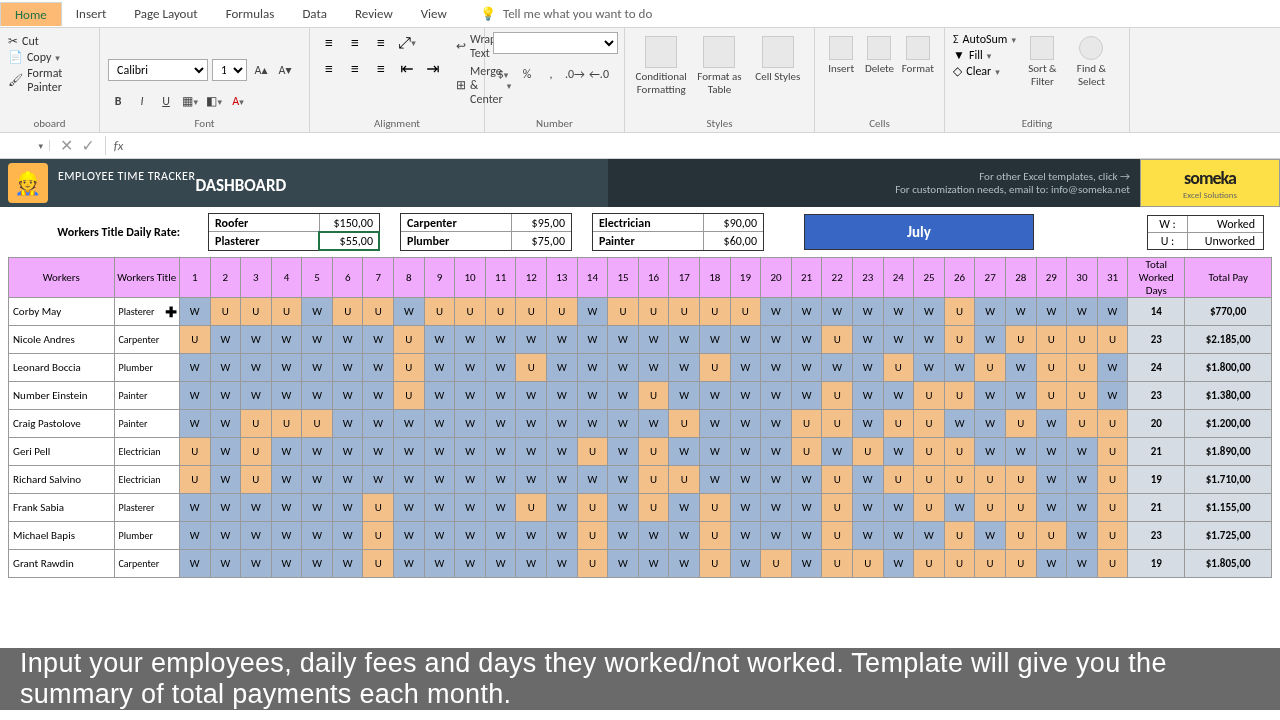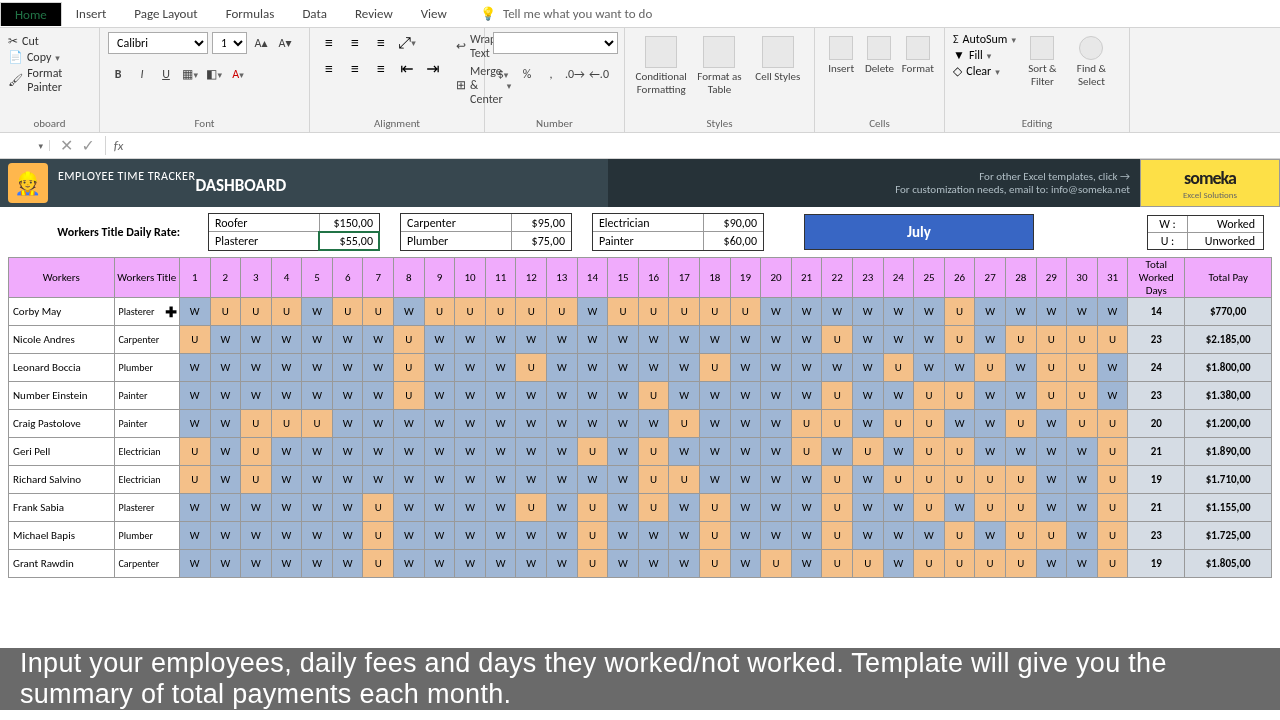--- a/index.html
+++ b/index.html
@@ -1,21 +1,21 @@
 <!DOCTYPE html>
 <html><head>
 <meta charset="utf-8">
 <style>
 *{box-sizing:border-box;margin:0;padding:0;font-family:Calibri,Arial,sans-serif;}
 body{background:#fff;width:1280px;height:720px;overflow:hidden;position:relative;}
 
 
 .ribbon-tabs{display:flex;align-items:center;height:28px;background:#fff;border-bottom:1px solid #d4d4d4;font-size:13px;}
 .ribbon-tabs .tab{padding:4px 14px;cursor:pointer;color:#444;}
-.ribbon-tabs .tab.active{background:#000000;border:1px solid #d4d4d4;border-bottom:none;color:#217346;}
+.ribbon-tabs .tab.active{background:#fdba74;border:1px solid #d4d4d4;border-bottom:none;color:#217346;}
 .ribbon-tabs .tell-me{margin-left:20px;color:#666;display:flex;align-items:center;gap:6px;}
 .ribbon-tabs .bulb{color:#fdb813;}
 
 .ribbon{display:flex;background:#f3f3f3;height:105px;border-bottom:1px solid #d4d4d4;}
 .group{border-right:1px solid #d4d4d4;padding:4px 8px 0;display:flex;flex-direction:column;justify-content:space-between;position:relative;}
 .group-label{text-align:center;font-size:11px;color:#666;padding-bottom:2px;}
 .group-body{flex:1;display:flex;align-items:flex-start;gap:4px;}
 
 .clipboard{width:100px;}
 .clipboard .cb-main{display:flex;flex-direction:column;gap:2px;font-size:12px;padding-top:2px;}
@@ -74,21 +74,21 @@
 .logo-main{font-weight:bold;font-size:18px;letter-spacing:-1px;color:#222;}
 .logo-sub{font-size:9px;color:#666;}
 
 
 .rates-row{display:flex;align-items:center;gap:20px;padding:6px 8px;}
 .rates-label{font-size:12px;font-weight:bold;width:180px;text-align:right;padding-right:8px;}
 .rate-box{display:flex;border:1px solid #333;}
 .rate-col{display:flex;flex-direction:column;}
 .rate-cell{border-bottom:1px solid #999;padding:1px 6px;font-size:12px;height:18px;display:flex;align-items:center;}
 .rate-col .rate-cell:last-child{border-bottom:none;}
-.rate-name{width:110px;}
+.rate-name{width:110px;font-weight:bold;}
 .rate-val{width:60px;justify-content:flex-end;border-left:1px solid #999;}
 .selected-cell{outline:2px solid #217346;outline-offset:-1px;}
 .month-box{background:#3866c4;color:#fff;font-weight:bold;font-size:15px;width:230px;height:36px;display:flex;align-items:center;justify-content:center;border:1px solid #333;margin-left:20px;}
 .legend-box{border:1px solid #333;margin-left:auto;margin-right:8px;}
 .legend-row{display:flex;}
 .legend-cell{padding:1px 8px;font-size:12px;border-bottom:1px solid #999;text-align:center;}
 .legend-row:last-child .legend-cell{border-bottom:none;}
 .leg-k{width:40px;border-right:1px solid #999;}
 .leg-v{width:75px;text-align:right;}
 
@@ -138,21 +138,21 @@
       <div class="cb-main">
         <div class="cb-item">✂ <span>Cut</span></div>
         <div class="cb-item">📄 <span>Copy</span> <span class="dd">▾</span></div>
         <div class="cb-item">🖌 <span>Format Painter</span></div>
       </div>
     </div>
     <div class="group-label">oboard</div>
   </div>
 
   <div class="group font-group">
-    <div class="group-body" style="flex-direction:column;">
+    <div class="group-body" style="flex-direction:column;justify-content:flex-end;">
       <div class="font-row">
         <select class="font-select fname"><option>Calibri</option></select>
         <select class="font-select fsize"><option>11</option></select>
         <div class="btn-sm">A▴</div>
         <div class="btn-sm">A▾</div>
       </div>
       <div class="font-row">
         <div class="btn-sm bold">B</div>
         <div class="btn-sm italic">I</div>
         <div class="btn-sm underline">U</div>

